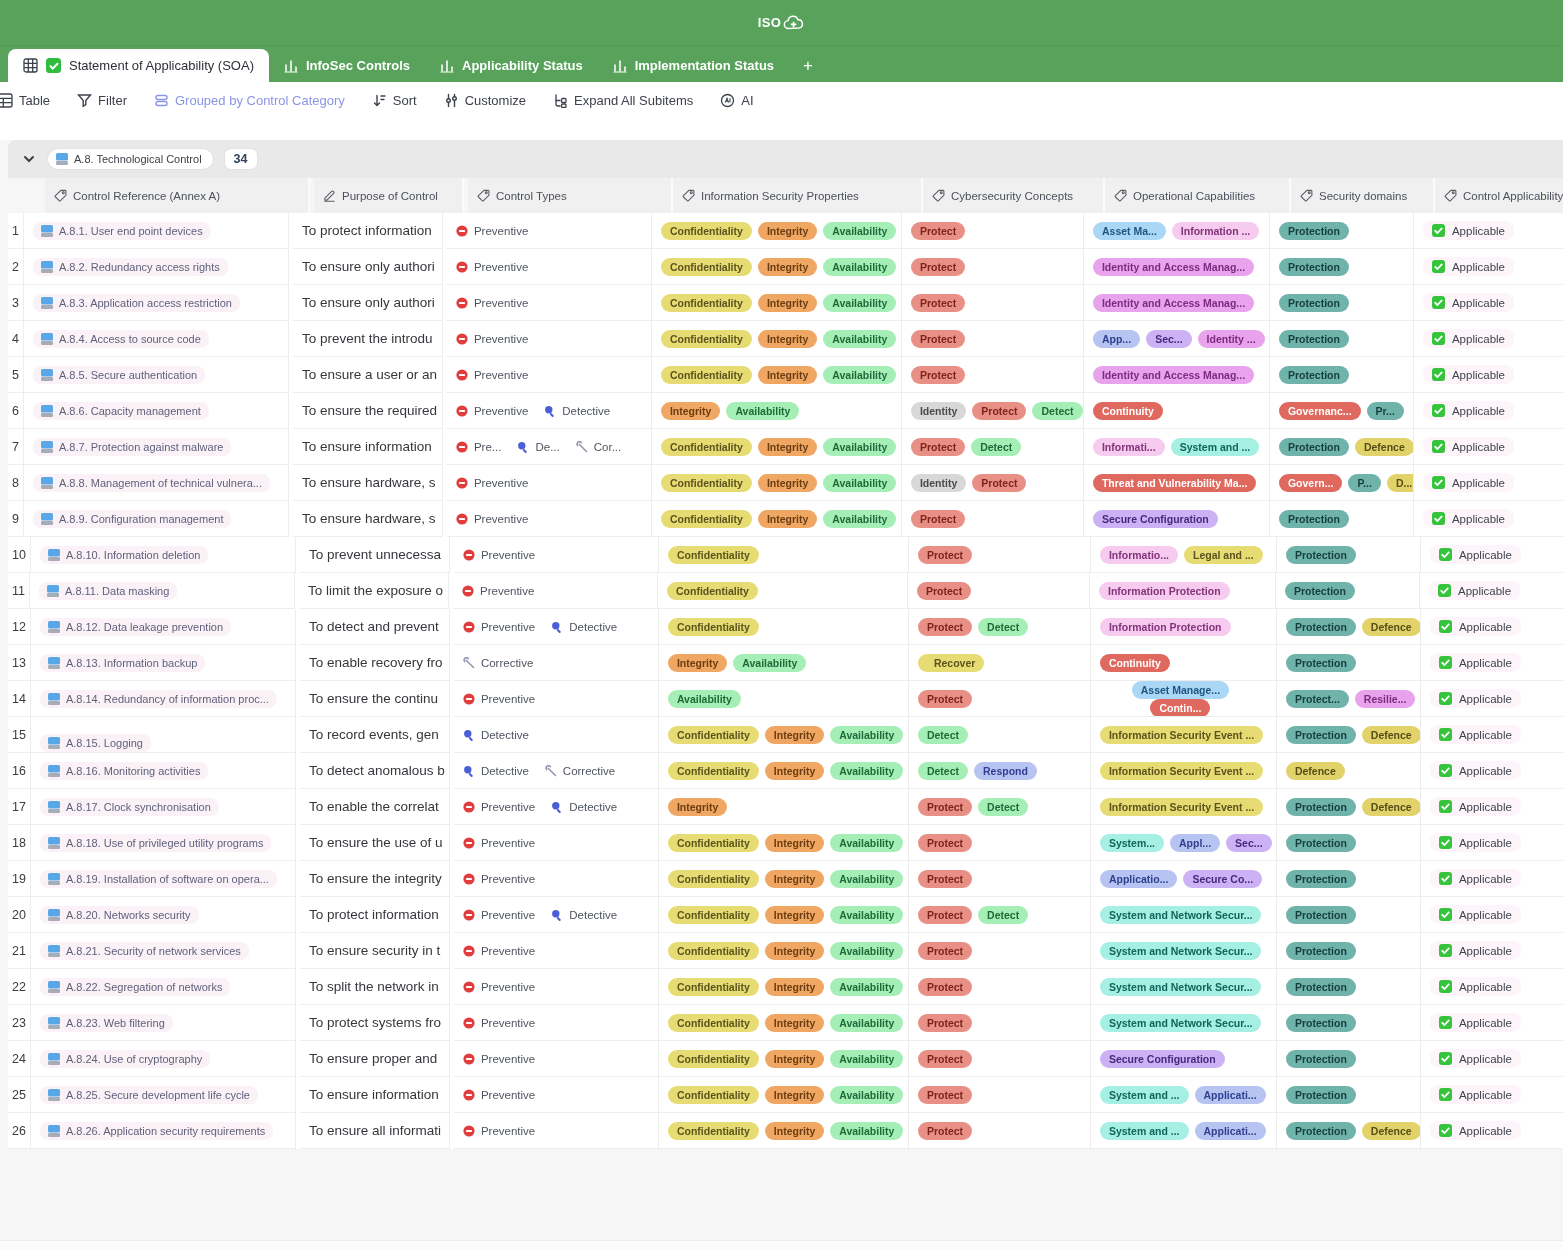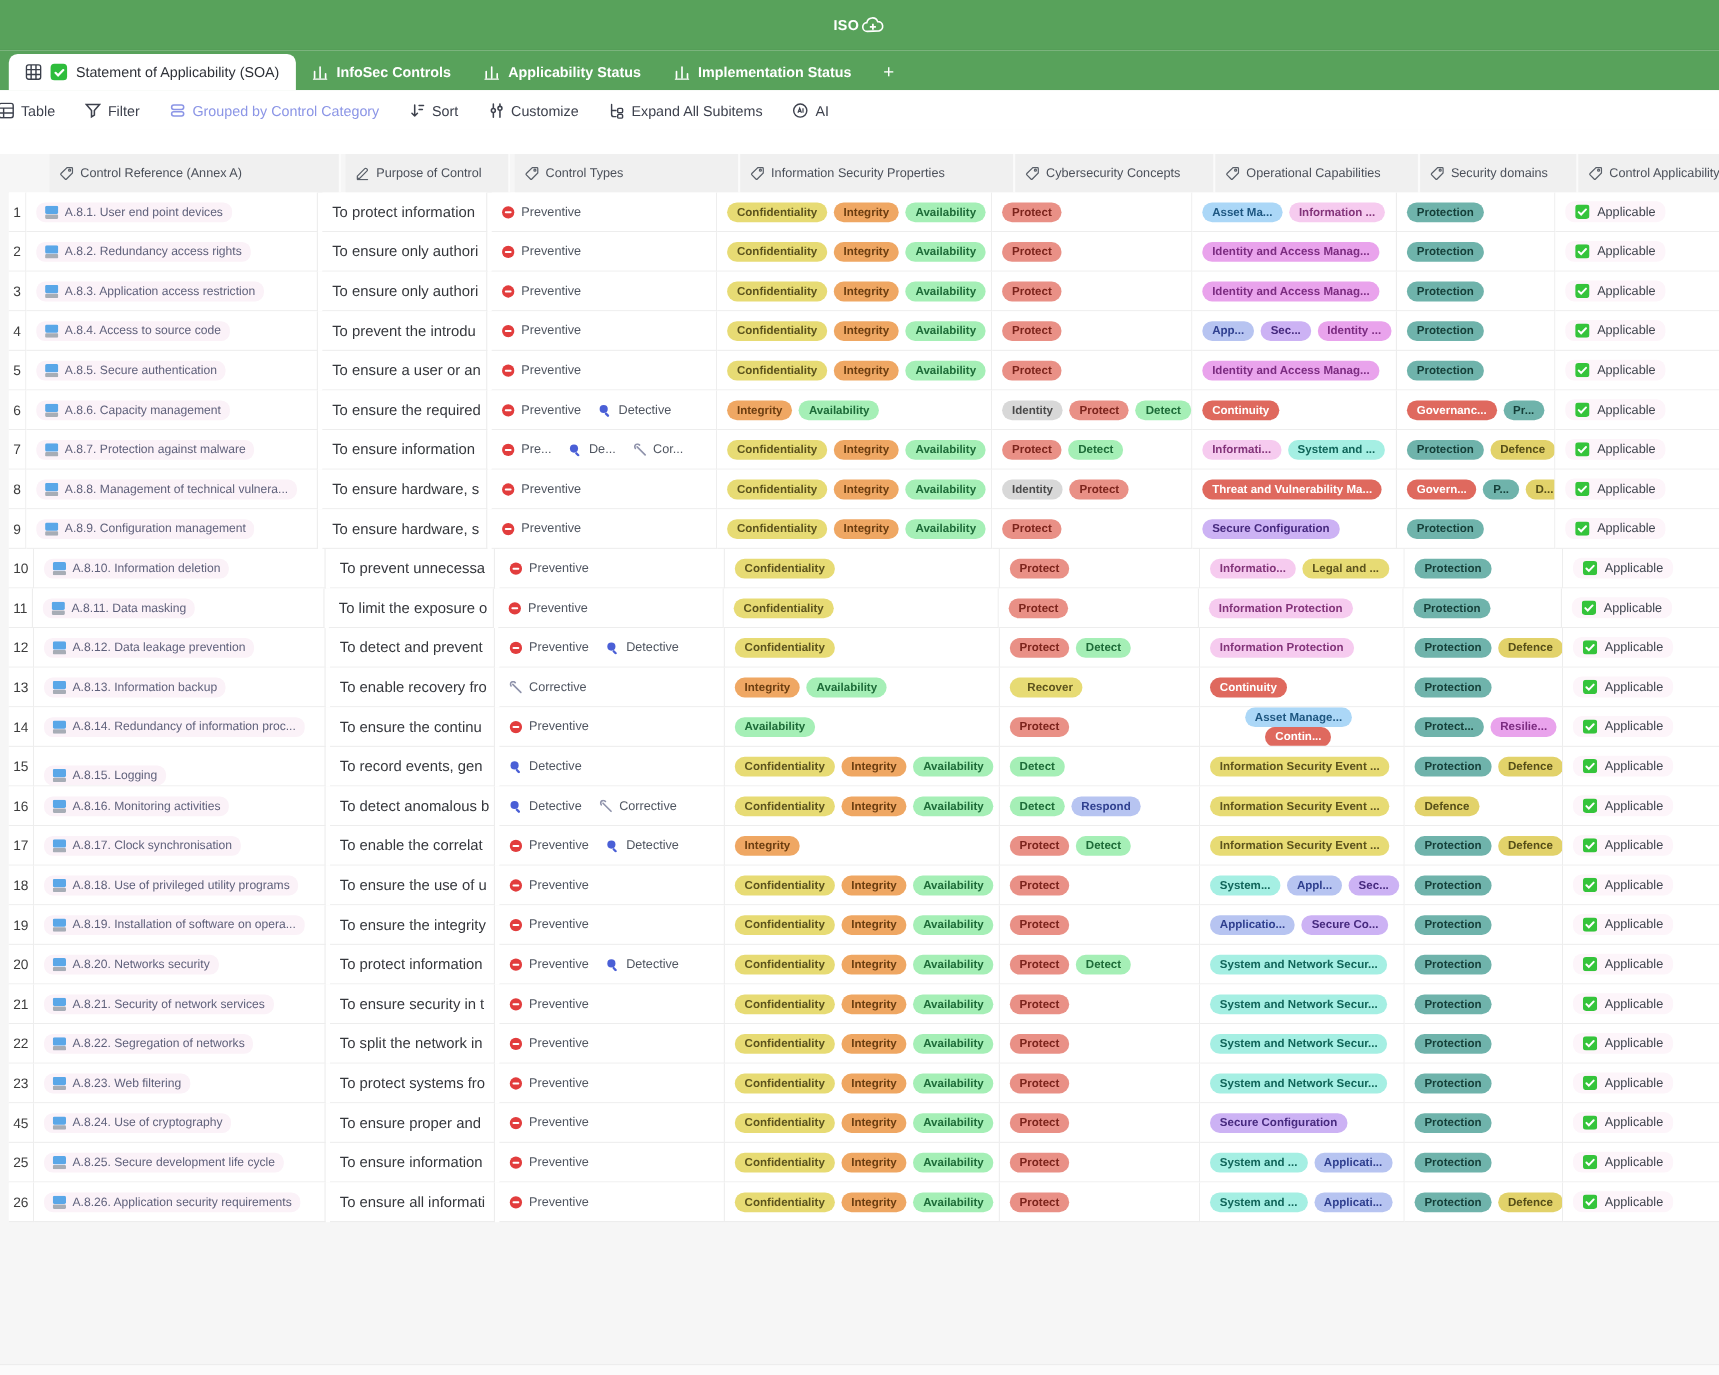--- a/index.html
+++ b/index.html
@@ -151,20 +151,33 @@
         <svg viewBox="0 0 15 15" fill="none" stroke="#3d414d" stroke-width="1.3">
           <circle cx="7.5" cy="7.5" r="6"></circle>
           <path d="M5.4 9.5l1.6-4.2 1.6 4.2M5.9 8.2h2.2M10 5.3v4.2" stroke-width="1.1"></path>
         </svg>
         <span>AI</span>
       </div>
     </div>
   <div class="tb-spacer"></div>
 
   <div class="tablewrap">
+    <div class="groupbar">
+      <svg width="14" height="14" viewBox="0 0 14 14" fill="none" stroke="#3f3f3f" stroke-width="2" stroke-linecap="round">
+          <path d="M3 5l4 4 4-4"></path>
+        </svg>
+      <div class="grp-pill">
+        <svg width="12" height="12" viewBox="0 0 12 12">
+            <rect x="0" y="0" width="12" height="7.5" rx="1.5" fill="#5aa7e8"></rect>
+            <rect x="0" y="8" width="12" height="4" rx="1.2" fill="#a7adb6"></rect>
+          </svg>
+        <span>A.8. Technological Control</span>
+      </div>
+      <span class="grp-count">34</span>
+    </div>
     <div class="thead" id="thead">
         <div class="hc blank" style="width: 37px;"></div>
         <div class="hc gap4" style="width: 265px;">
           <svg width="13" height="13" viewBox="0 0 14 14" fill="none" stroke="#5a6069" stroke-width="1.2">
             <path d="M7.5 1.5H12a.8.8 0 0 1 .8.8V6.8L7 12.6a1 1 0 0 1-1.4 0L1.6 8.6a1 1 0 0 1 0-1.4z" transform="rotate(0 7 7)"></path>
             <circle cx="10" cy="4" r="1"></circle>
           </svg>
           <span>Control Reference (Annex A)</span>
         </div>
         <div class="hc gap4" style="width: 150px;">
@@ -1402,21 +1415,21 @@
               <svg width="13" height="13" viewBox="0 0 13 13">
                 <rect width="13" height="13" rx="3" fill="#35c43b"></rect>
                 <path d="M3.2 6.8l2.2 2.2 4.4-4.6" stroke="#fff" stroke-width="1.8" fill="none" stroke-linecap="round"></path>
               </svg>
               <span>Applicable</span>
             </span>
           </div>
         </div>
         <div class="trow">
           <div class="c c-num">
-            <span>45</span>
+            <span>24</span>
           </div>
           <div class="c gap4" style="width: 265px;">
             <span class="refpill">
               <svg width="12" height="12" viewBox="0 0 12 12">
                 <rect x="0" y="0" width="12" height="7.5" rx="1.5" fill="#5aa7e8"></rect>
                 <rect x="0" y="8" width="12" height="4" rx="1.2" fill="#a7adb6"></rect>
               </svg>
               <span>A.8.24. Use of cryptography</span>
             </span>
           </div>

